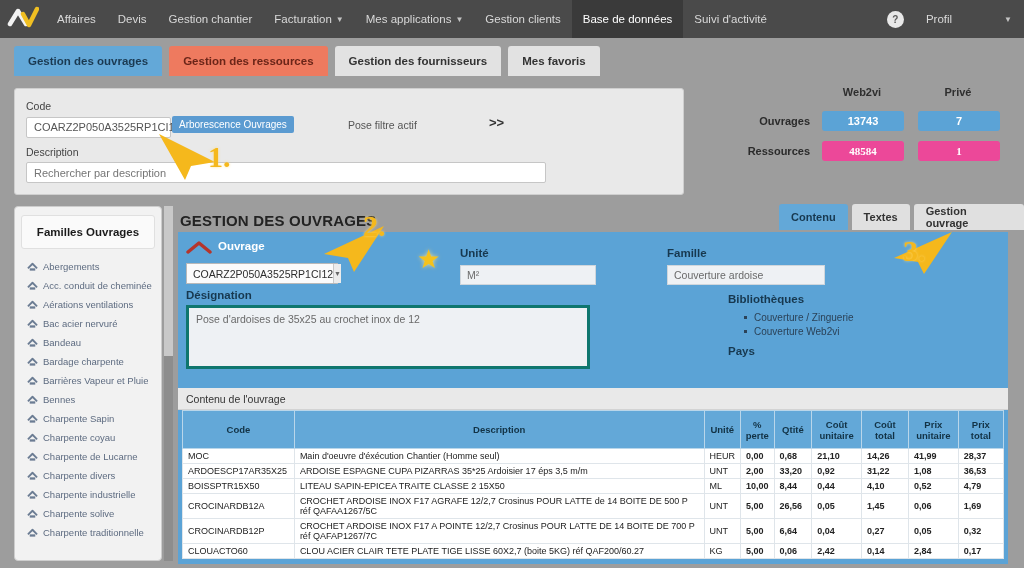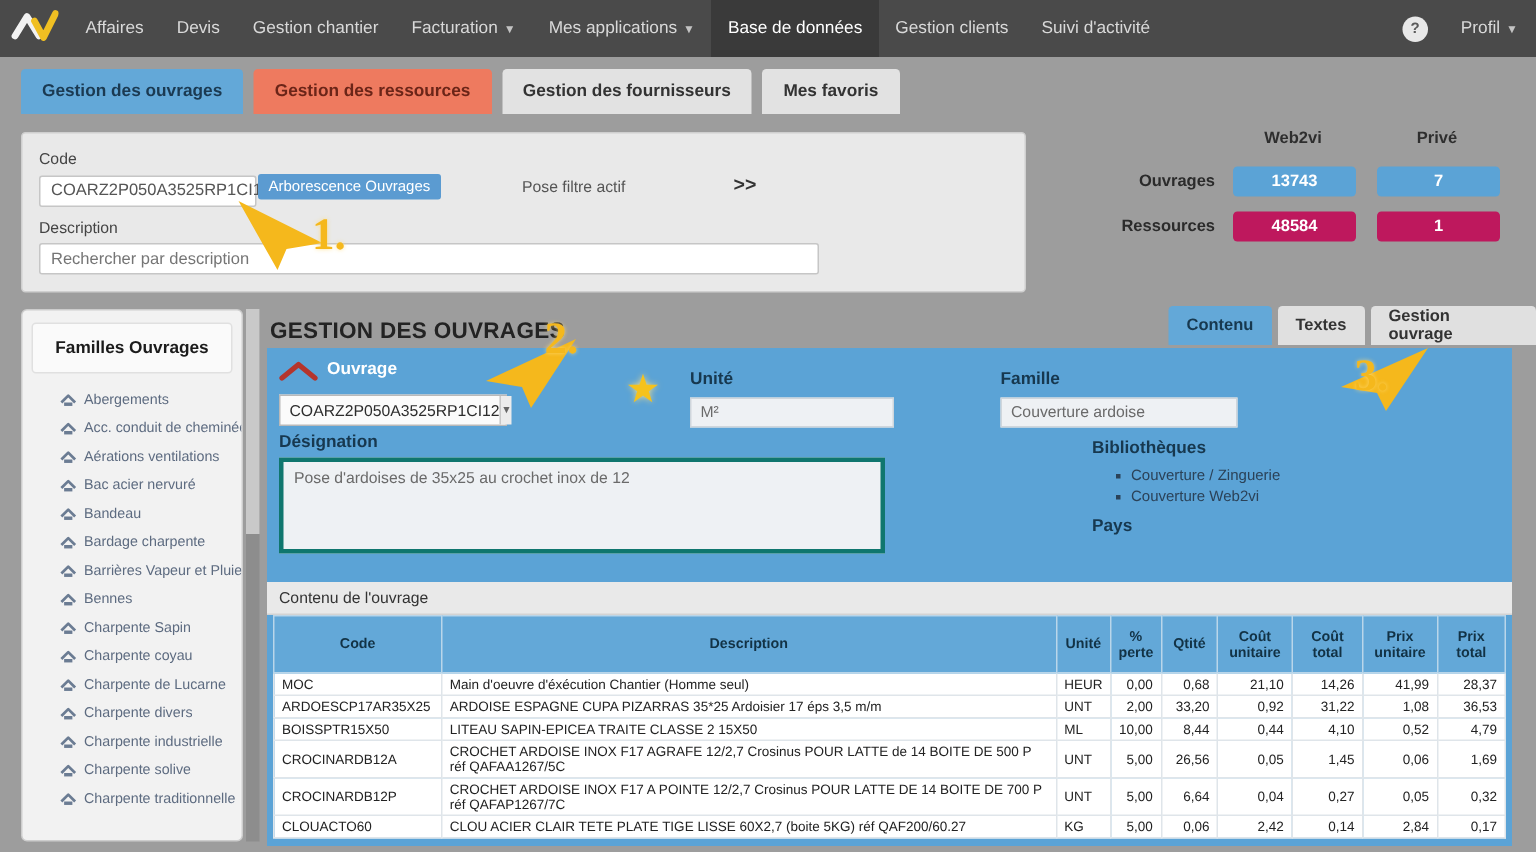--- a/index.html
+++ b/index.html
@@ -24,21 +24,21 @@
     display:flex; align-items:center; white-space:nowrap; cursor:pointer;
   }
   .nav-item.active { background:#3a3a3a; color:#ffffff; }
   .caret { margin-left:4px; font-size:8px; opacity:.85; }
   .nav-right { margin-left:auto; display:flex; align-items:center; padding-right:12px; }
   .help-circle {
     width:17px; height:17px; border-radius:50%; background:#e8e8e8; color:#5a5a5a;
     font-size:10px; display:flex; align-items:center; justify-content:center;
     margin-right:22px; cursor:pointer; font-weight:bold;
   }
-  .profil { color:#d9d9d9; font-size:11.5px; cursor:pointer; display:flex; align-items:center; }
+  .profil { color:#d9d9d9; font-size:11.5px; cursor:pointer; display:flex; align-items:center;gap:48px; }
 
   
   .maintabs { position:absolute; left:14px; top:46px; display:flex; gap:7px; }
   .mtab {
     height:30px; padding:0 14px; display:flex; align-items:center; justify-content:center;
     font-size:11.5px; font-weight:bold; border-radius:3px 3px 0 0; cursor:pointer;
     color:#333;
   }
   .mtab.blue { background:#63a8d8; color:#1b3a52; }
   .mtab.red  { background:#ee7a5f; color:#6b2518; }
@@ -64,35 +64,35 @@
 
   
   .stats { position:absolute; left:700px; top:86px; width:310px; height:80px; }
   .stat-head { position:absolute; font-size:11px; color:#2e2e2e; font-weight:bold; }
   .stat-rowlabel { position:absolute; font-size:11px; color:#2b2b2b; font-weight:bold; text-align:right; }
   .stat-box {
     position:absolute; height:20px; display:flex; align-items:center; justify-content:center;
     color:#fff; font-size:11px; font-weight:bold; border-radius:3px;
   }
   .sb-blue { background:#5ba3d6; }
-  .sb-red { background:#be185d; }
+  .sb-red { background:#ec4899;font-family:Liberation Serif, serif; }
 
   
   .sidebar {
     position:absolute; left:14px; top:206px; width:148px; height:355px;
     background:#f2f2f2; border:1px solid #cdcdcd; border-radius:4px; overflow:hidden;
   }
   .sb-title {
     margin:8px 6px 6px 6px; height:34px; background:#fafafa; border:1px solid #e0e0e0;
     border-radius:3px; display:flex; align-items:center; justify-content:center;
     font-size:11.5px; font-weight:bold; color:#1b1b1b;
   }
   .fam-list { padding:2px 0 0 0; }
   .fam-item {
-    display:flex; align-items:center; height:19px; padding-left:25px; cursor:pointer;
+    display:flex; align-items:center; height:19px; padding-left:12px; cursor:pointer;
   }
   .fam-ico { width:11px; height:11px; margin-right:5px; flex:none; }
   .fam-label { font-size:9.5px; color:#5d6b80; white-space:nowrap; overflow:hidden; }
 
   
   .content-title {
     position:absolute; left:180px; top:212px; font-size:15px; font-weight:bold; color:#232323;
     letter-spacing:.2px;
   }
   .righttabs { position:absolute; left:779px; top:204px; display:flex; align-items:flex-end; gap:4px; }
@@ -139,21 +139,21 @@
   }
   table.grid { position:absolute; left:4px; top:22px; width:822px; border-collapse:collapse; }
   table.grid th {
     background:#63a8d8; color:#123245; font-size:9.5px; font-weight:bold;
     border:1px solid #b9d6ea; padding:3px 4px; height:38px; vertical-align:middle;
   }
   table.grid td {
     background:#fff; color:#222; font-size:9px; border:1px solid #dfe5ea;
     padding:2px 5px; height:15px; vertical-align:middle;
   }
-  td.num { text-align:right; }
+  td.num { text-align:left;font-weight:bold; }
   td.ctr { text-align:left; }
 
   
   .anno { position:absolute; pointer-events:none; }
   .anno-num {
     position:absolute; color:#f5b81c; font-size:30px; font-weight:bold;
     font-family:"Liberation Serif", serif; text-shadow:0 0 3px rgba(255,220,120,.8);
   }
   .star { position:absolute; color:#f5c21c; font-size:26px; text-shadow:0 0 4px rgba(255,225,130,.9); }
   .scrollbar-v {
@@ -184,25 +184,25 @@
           <span>Gestion chantier</span>
         </div>
       <div class="nav-item">
           <span>Facturation</span>
           <span class="caret">▼</span>
         </div>
       <div class="nav-item">
           <span>Mes applications</span>
           <span class="caret">▼</span>
         </div>
+      <div class="nav-item">
+          <span>Gestion clients</span>
+        </div>
       <div class="nav-item active">
           <span>Base de données</span>
-        </div>
-      <div class="nav-item">
-          <span>Gestion clients</span>
         </div>
       <div class="nav-item">
           <span>Suivi d'activité</span>
         </div>
     </div>
     <div class="nav-right">
       <div class="help-circle">
           <span>?</span>
         </div>
       <div class="profil">

